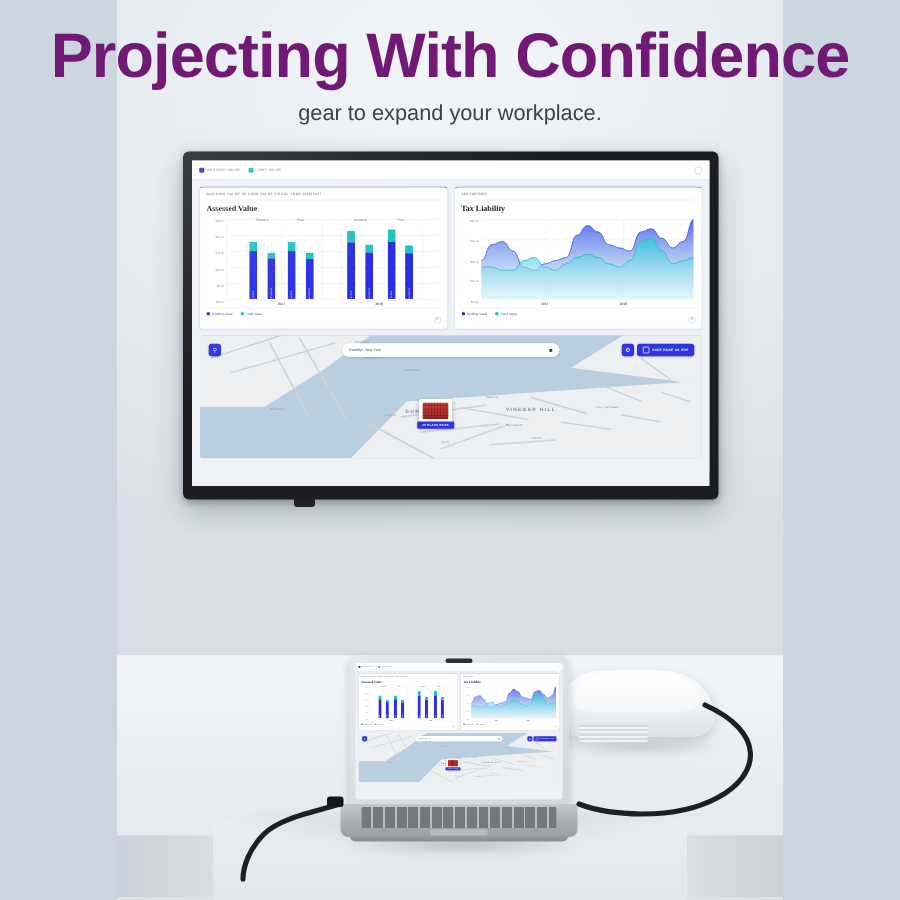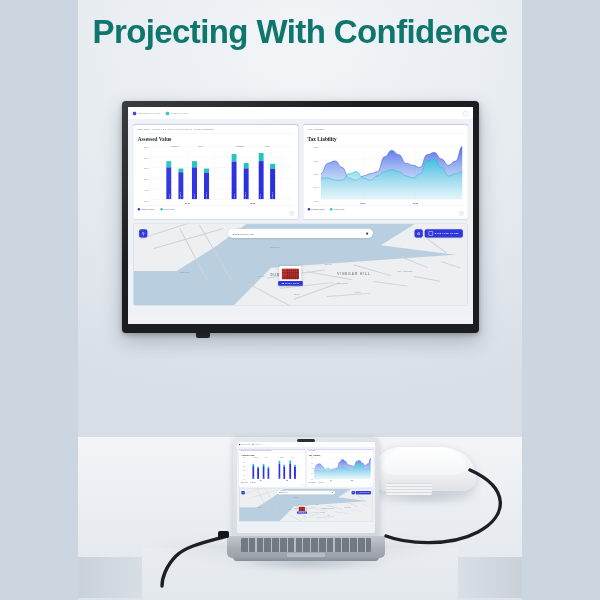--- a/index.html
+++ b/index.html
@@ -46,21 +46,21 @@
     background:radial-gradient(ellipse at 50% 0%,rgba(90,105,120,.20),rgba(0,0,0,0) 72%);
     filter:blur(4px);
   }
 
   
   .headline{
     position:absolute;left:0;top:14px;width:600px;text-align:center;
     z-index:6;
   }
   .h1{
-    font-size:33px;font-weight:bold;letter-spacing:-.6px;color:#0f766e;
+    font-size:42px;font-weight:bold;letter-spacing:-.6px;color:#701a75;
     line-height:1.08;
   }
   .sub{
     margin-top:8px;font-size:14.5px;color:#3e4247;line-height:1.33;
   }
 
   
   #tv{
     position:absolute;left:122px;top:101px;width:357px;height:232px;
     background:#1b1d20;border-radius:4px;
@@ -288,20 +288,21 @@
   <div class="deskEdgeL"></div>
   <div class="deskEdgeR"></div>
   <div class="deskTop"></div>
   <div class="deskFront"></div>
   <div class="deskShadow"></div>
 </div>
 
 <div class="headline">
   <div class="h1">Projecting With Confidence</div>
   <div class="sub">
+    <div>gear to expand your workplace.</div>
   </div>
 </div>
 
 <div id="tv">
   <div class="tvScreen">
     <div class="dash" id="dash-tv" style="transform: scale(0.483193);">
   <div class="dashTopbar">
     <div class="tbItem">
       <span class="tbDot"></span>
       <span class="tbTxt">BUILDING VALUE</span>

